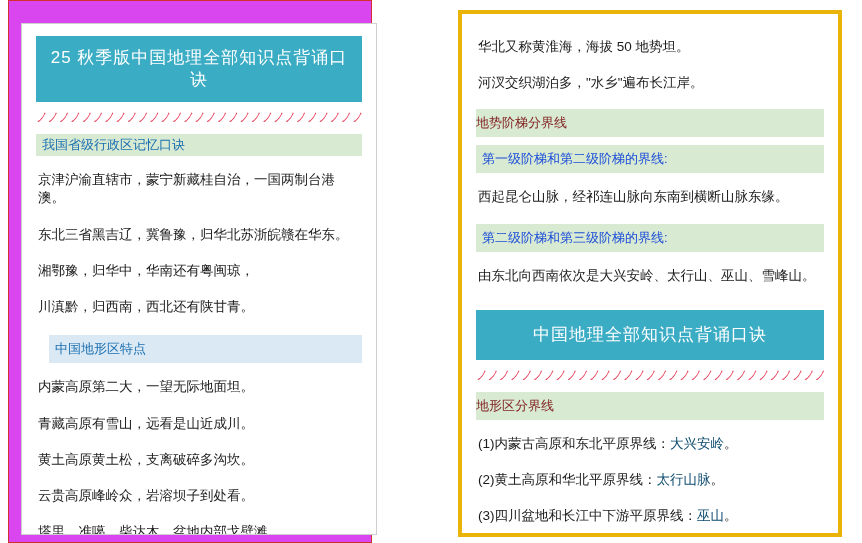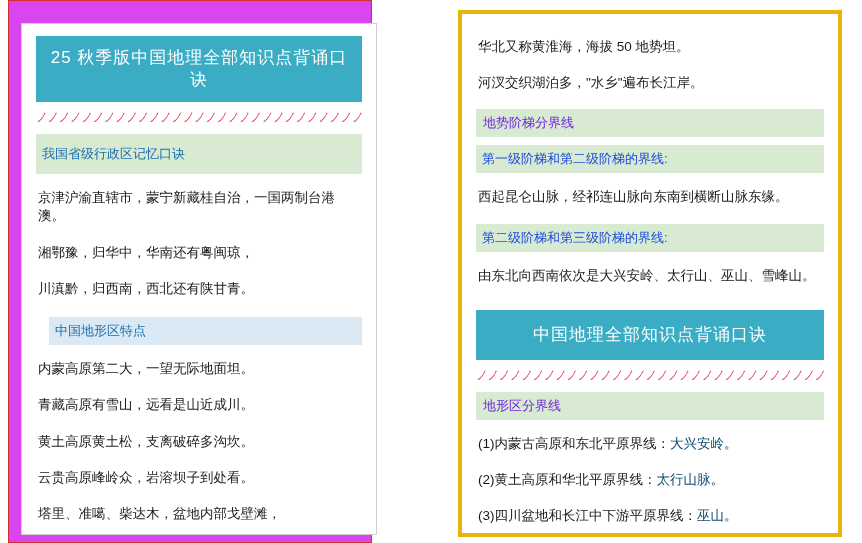--- a/index.html
+++ b/index.html
@@ -81,35 +81,35 @@
     font-size: 12px;
     letter-spacing: -1px;
     white-space: nowrap;
     font-family: "DejaVu Sans", sans-serif;
     line-height: 14px;
   }
   .sec-green {
     background: #d9ead3;
     color: #1a6fb0;
     font-size: 13px;
-    padding: 11px 6px;
+    padding: 2px 6px;
     margin: 6px 0 6px 0;
   }
   .sec-blue {
     background: #dbe9f5;
     color: #1a6fb0;
     font-size: 13px;
     padding: 5px 6px;
     margin: 10px 0 6px 13px;
   }
   .sec-plain-green {
     background: #d9ead3;
-    color: #6d28d9;
+    color: #7f1d1d;
     font-size: 13px;
-    padding: 5px 7px;
+    padding: 5px 0;
     margin: 8px 0 6px 0;
   }
   .sec-red-line {
     background: #d9ead3;
     color: #1d4ed8;
     font-size: 13px;
     padding: 5px 6px;
     margin: 8px 0 6px 0;
   }
   p.line {
@@ -132,20 +132,21 @@
     <div class="left-inner">
       <div class="content">
 
         <div class="banner">25 秋季版中国地理全部知识点背诵口诀</div>
 
         <div class="zigzag">ノノノノノノノノノノノノノノノノノノノノノノノノノノノノノノノノノノノノノノ</div>
 
         <div class="sec-green">我国省级行政区记忆口诀</div>
 
         <p class="line">京津沪渝直辖市，蒙宁新藏桂自治，一国两制台港澳。</p>
+        <p class="line">东北三省黑吉辽，冀鲁豫，归华北苏浙皖赣在华东。</p>
         <p class="line">湘鄂豫，归华中，华南还有粤闽琼，</p>
         <p class="line">川滇黔，归西南，西北还有陕甘青。</p>
 
         <div class="sec-blue">中国地形区特点</div>
 
         <p class="line">内蒙高原第二大，一望无际地面坦。</p>
         <p class="line">青藏高原有雪山，远看是山近成川。</p>
         <p class="line">黄土高原黄土松，支离破碎多沟坎。</p>
         <p class="line">云贵高原峰岭众，岩溶坝子到处看。</p>
         <p class="line">塔里、准噶、柴达木，盆地内部戈壁滩，</p>

